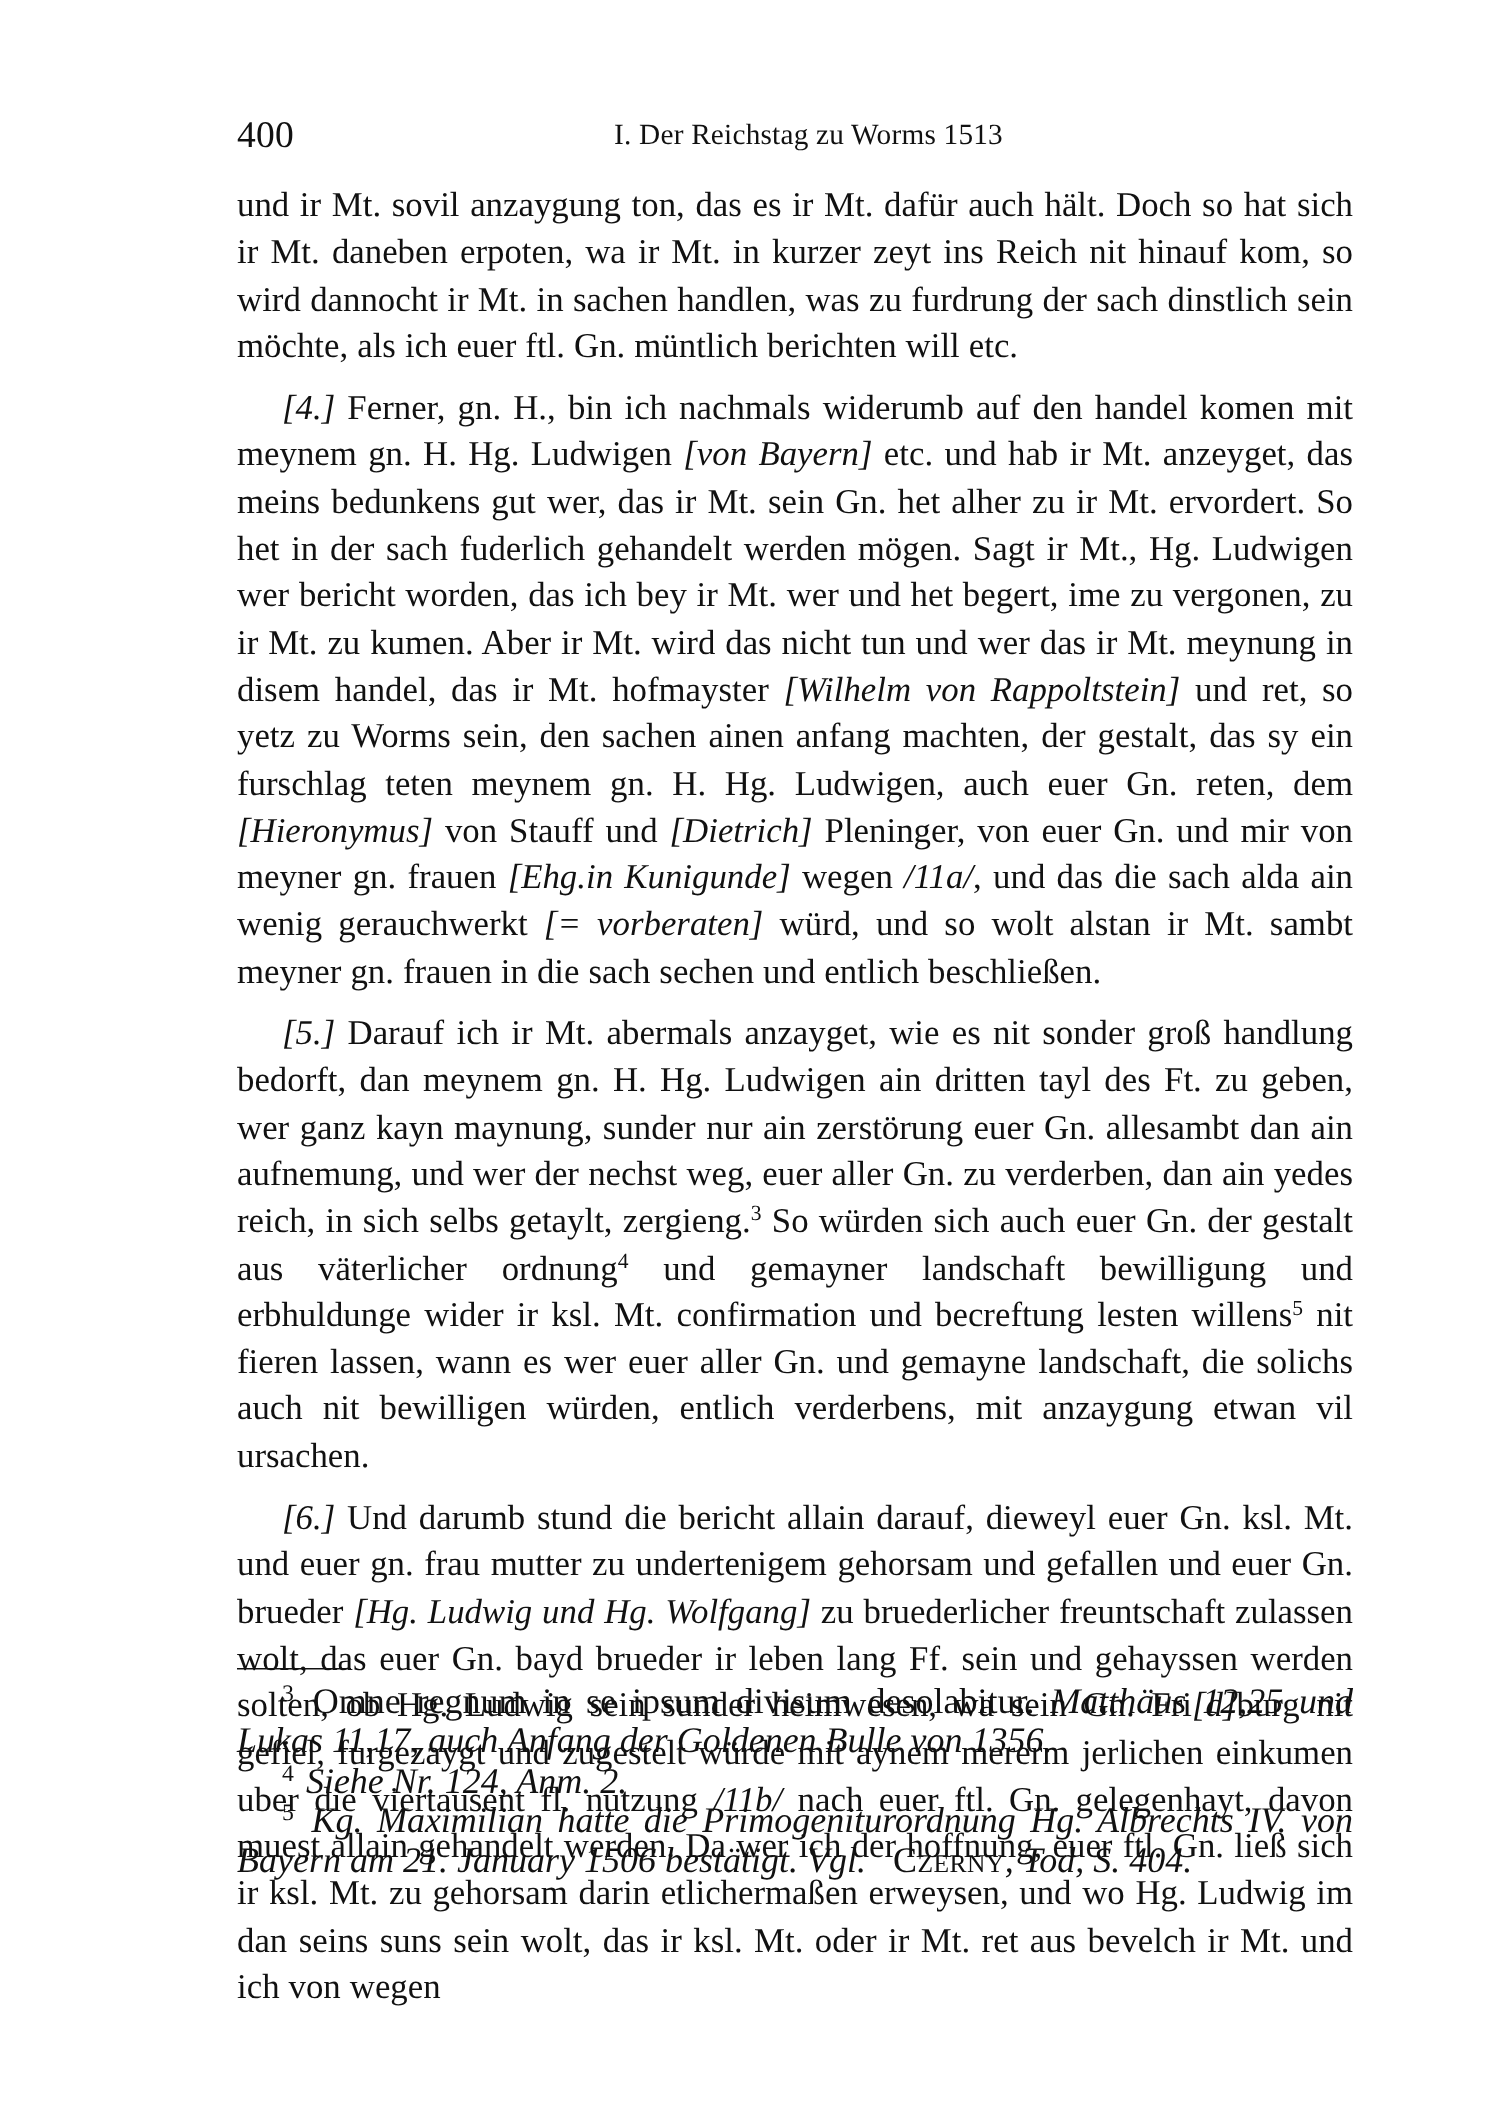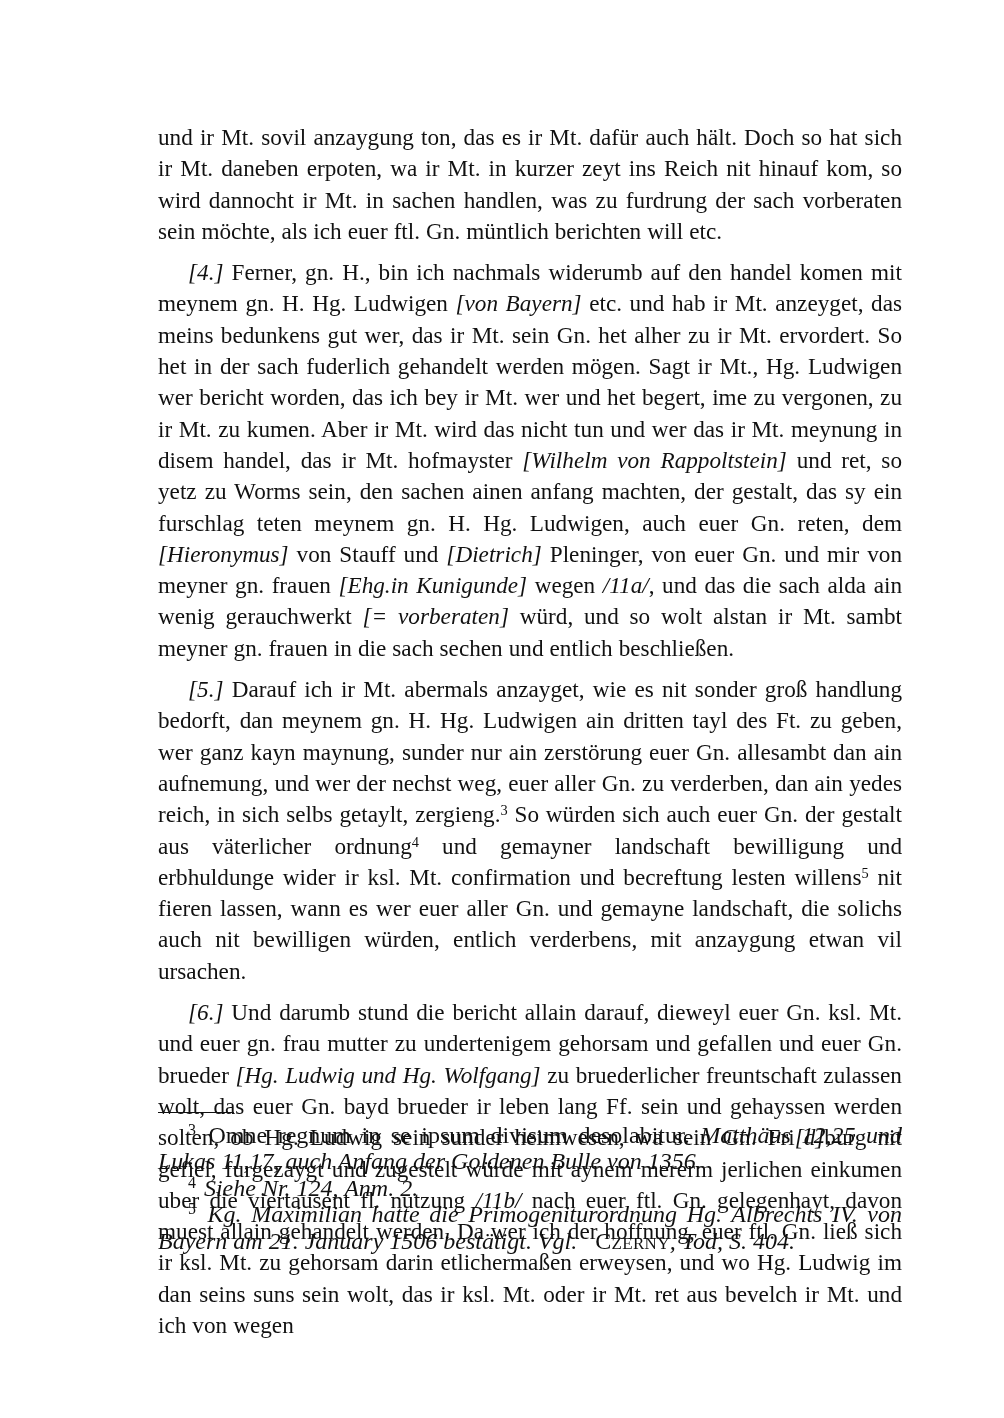--- a/index.html
+++ b/index.html
@@ -116,23 +116,27 @@
     font-variant: small-caps;
     letter-spacing: 0.3px;
     margin-left: 12px;
   }
 </style>
 </head>
 <body>
 
 <div class="page">
 
+  <div class="runhead">
+    <div class="folio">400</div>
+    <div class="runtitle">I. Der Reichstag zu Worms 1513</div>
+  </div>
 
   <div class="body-block" id="body-block">
-      <p class="para"><span>und ir Mt. sovil anzaygung ton, das es ir Mt. dafür auch hält. Doch so hat sich ir Mt. daneben erpoten, wa ir Mt. in kurzer zeyt ins Reich nit hinauf kom, so wird dannocht ir Mt. in sachen handlen, was zu furdrung der sach vorberaten sein möchte, als ich euer ftl. Gn. müntlich berichten will etc.</span></p>
+      <p class="para"><span>und ir Mt. sovil anzaygung ton, das es ir Mt. dafür auch hält. Doch so hat sich ir Mt. daneben erpoten, wa ir Mt. in kurzer zeyt ins Reich nit hinauf kom, so wird dannocht ir Mt. in sachen handlen, was zu furdrung der sach dinstlich sein möchte, als ich euer ftl. Gn. müntlich berichten will etc.</span></p>
       <p class="para indent"><span class="it">[4.]</span><span> Ferner, gn. H., bin ich nachmals widerumb auf den handel komen mit meynem gn. H. Hg. Ludwigen </span><span class="it">[von Bayern]</span><span> etc. und hab ir Mt. anzeyget, das meins bedunkens gut wer, das ir Mt. sein Gn. het alher zu ir Mt. ervordert. So het in der sach fuderlich gehandelt werden mögen. Sagt ir Mt., Hg. Ludwigen wer bericht worden, das ich bey ir Mt. wer und het begert, ime zu vergonen, zu ir Mt. zu kumen. Aber ir Mt. wird das nicht tun und wer das ir Mt. meynung in disem handel, das ir Mt. hofmayster </span><span class="it">[Wilhelm von Rappoltstein]</span><span> und ret, so yetz zu Worms sein, den sachen ainen anfang machten, der gestalt, das sy ein furschlag teten meynem gn. H. Hg. Ludwigen, auch euer Gn. reten, dem </span><span class="it">[Hieronymus]</span><span> von Stauff und </span><span class="it">[Dietrich]</span><span> Pleninger, von euer Gn. und mir von meyner gn. frauen </span><span class="it">[Ehg.in Kunigunde]</span><span> wegen </span><span class="it">/11a/</span><span>, und das die sach alda ain wenig gerauchwerkt </span><span class="it">[= vorberaten]</span><span> würd, und so wolt alstan ir Mt. sambt meyner gn. frauen in die sach sechen und entlich beschließen.</span></p>
       <p class="para indent"><span class="it">[5.]</span><span> Darauf ich ir Mt. abermals anzayget, wie es nit sonder groß handlung bedorft, dan meynem gn. H. Hg. Ludwigen ain dritten tayl des Ft. zu geben, wer ganz kayn maynung, sunder nur ain zerstörung euer Gn. allesambt dan ain aufnemung, und wer der nechst weg, euer aller Gn. zu verderben, dan ain yedes reich, in sich selbs getaylt, zergieng.</span><sup class="fn">3</sup><span> So würden sich auch euer Gn. der gestalt aus väterlicher ordnung</span><sup class="fn">4</sup><span> und gemayner landschaft bewilligung und erbhuldunge wider ir ksl. Mt. confirmation und becreftung lesten willens</span><sup class="fn">5</sup><span> nit fieren lassen, wann es wer euer aller Gn. und gemayne landschaft, die solichs auch nit bewilligen würden, entlich verderbens, mit anzaygung etwan vil ursachen.</span></p>
       <p class="para indent"><span class="it">[6.]</span><span> Und darumb stund die bericht allain darauf, dieweyl euer Gn. ksl. Mt. und euer gn. frau mutter zu undertenigem gehorsam und gefallen und euer Gn. brueder </span><span class="it">[Hg. Ludwig und Hg. Wolfgang]</span><span> zu bruederlicher freuntschaft zulassen wolt, das euer Gn. bayd brueder ir leben lang Ff. sein und gehayssen werden solten, ob Hg. Ludwig sein sunder heimwesen, wa sein Gn. Fri</span><span class="it">[d]</span><span>burg nit gefiel, furgezaygt und zugestelt würde mit aynem mererm jerlichen einkumen uber die viertausent fl. nutzung </span><span class="it">/11b/</span><span> nach euer ftl. Gn. gelegenhayt, davon muest allain gehandelt werden. Da wer ich der hoffnung, euer ftl. Gn. ließ sich ir ksl. Mt. zu gehorsam darin etlichermaßen erweysen, und wo Hg. Ludwig im dan seins suns sein wolt, das ir ksl. Mt. oder ir Mt. ret aus bevelch ir Mt. und ich von wegen</span></p>
     </div>
 
   <div class="footnotes">
     <div class="fnrule"></div>
     <div id="footnote-list">
         <p class="fnote"><span class="marker">3</span> <span>Omne regnum in se ipsum divisum desolabitur. </span><span class="fn-it">Matthäus 12,25 und Lukas 11,17, auch Anfang der Goldenen Bulle von 1356.</span></p>
         <p class="fnote"><span class="marker">4</span> <span class="fn-it">Siehe Nr. 124, Anm. 2.</span></p>

